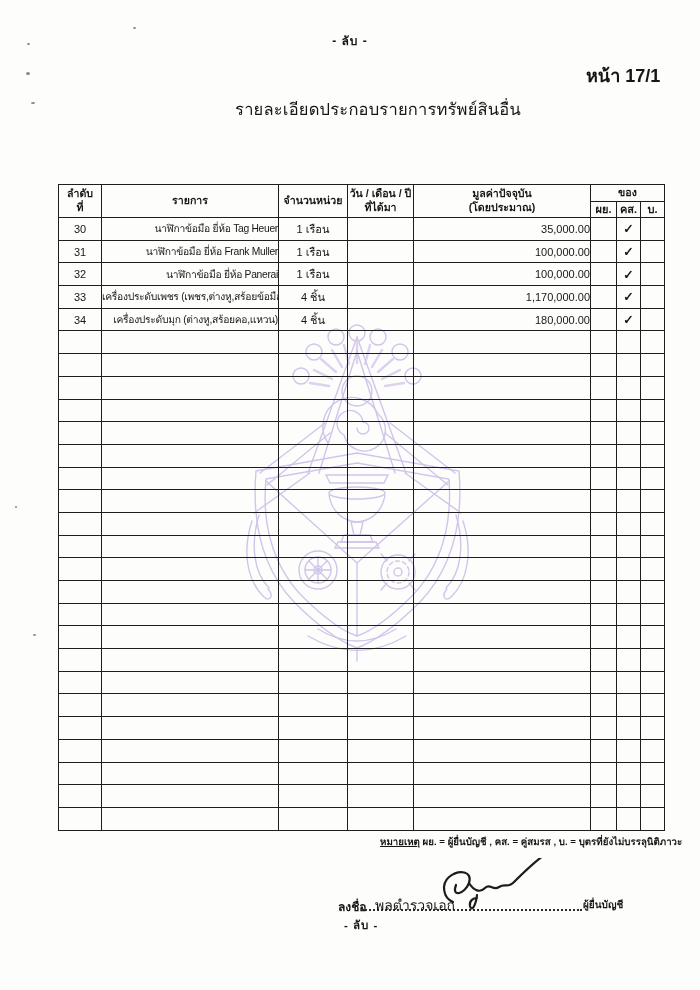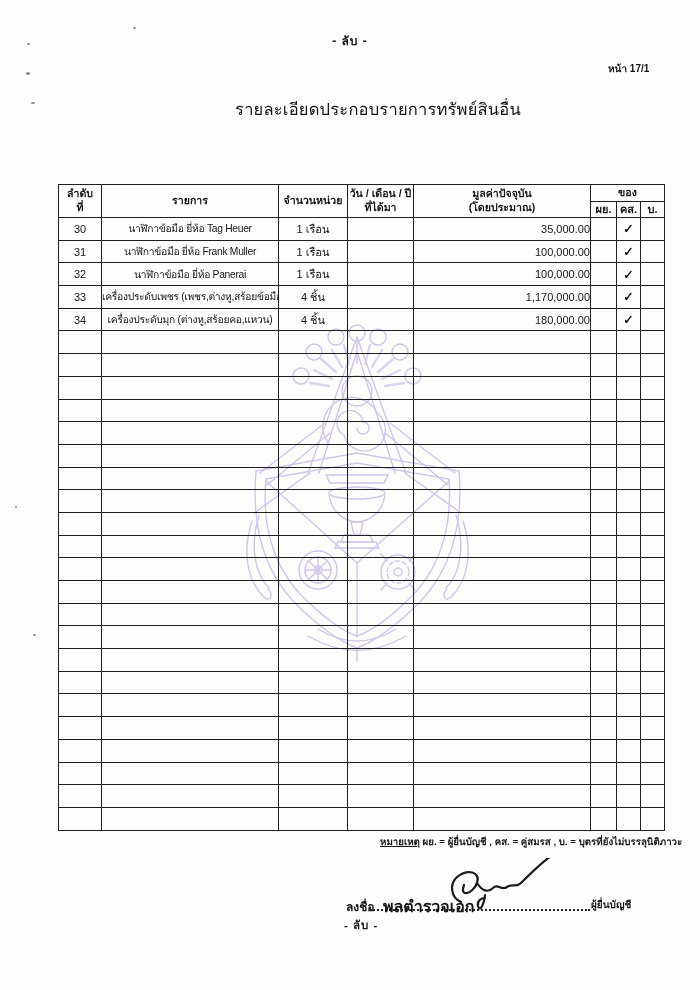--- a/index.html
+++ b/index.html
@@ -7,21 +7,21 @@
     width:700px;height:990px;position:relative;background:#fdfdfc;
     font-family:"Liberation Sans",sans-serif;color:#161616;overflow:hidden;
   }
   .page{position:absolute;inset:0;}
 
   .secret-top{
     position:absolute;top:31px;left:0;right:0;text-align:center;
     font-size:12px;font-weight:bold;letter-spacing:1px;
   }
   .page-number{
-    position:absolute;top:61px;left:608px;font-size:10px;font-weight:bold;
+    position:absolute;top:61px;left:586px;font-size:18px;font-weight:bold;
   }
   .doc-title{
     position:absolute;top:96px;left:56px;right:0;text-align:center;
     font-size:16.5px;font-weight:normal;letter-spacing:.2px;
   }
 
   
   .watermark{position:absolute;left:240px;top:323px;width:235px;height:345px;z-index:0;}
 
   
@@ -30,35 +30,35 @@
     border-collapse:collapse;table-layout:fixed;background:transparent;
   }
   table.assets th,table.assets td{border:1.4px solid #1e1e1e;padding:0;overflow:hidden;}
   thead tr.h1{height:17px;}
   thead tr.h2{height:16px;}
   thead th{font-size:10.6px;font-weight:bold;line-height:1.3;text-align:center;vertical-align:middle;}
   thead th.small{font-size:11px;}
   tbody tr{height:22.7px;}
   tbody td{font-size:11px;vertical-align:middle;}
   .c-no{text-align:center;}
-  .c-item{text-align:center;padding-left:5px;font-size:10.3px;letter-spacing:-0.3px;white-space:nowrap;}
+  .c-item{text-align:right;padding-left:5px;font-size:10.3px;letter-spacing:-0.3px;white-space:nowrap;}
   .c-qty{text-align:center;margin-left:12px;}
   .c-val{text-align:right;padding-right:5px;}
   .c-chk{text-align:center;font-size:12.5px;font-weight:bold;}
 
   .footnote{
     position:absolute;top:834px;left:380px;width:300px;z-index:2;
     font-size:9.7px;font-weight:bold;white-space:nowrap;
   }
   .fn-label{text-decoration:underline;}
 
-  .sig{position:absolute;top:888px;left:346px;width:340px;height:50px;z-index:2;}
+  .sig{position:absolute;top:888px;left:338px;width:340px;height:50px;z-index:2;}
   .sig-prefix{position:absolute;left:0;top:9px;font-size:12px;font-weight:bold;}
   .sig-dots{position:absolute;left:24px;top:2px;width:220px;height:19px;border-bottom:2px dotted #2a2a2a;}
-  .sig-rank{position:absolute;left:37px;top:6px;font-size:16px;font-weight:bold;}
+  .sig-rank{position:absolute;left:37px;top:6px;font-size:14px;font-weight:normal;}
   .sig-scribble{position:absolute;left:101px;top:-30px;width:112px;height:60px;}
   .sig-suffix{position:absolute;left:245px;top:9px;font-size:10px;font-weight:bold;}
   .secret-bottom{position:absolute;top:916px;left:344px;font-size:11.5px;font-weight:bold;letter-spacing:1px;z-index:2;}
 
   .speck{position:absolute;background:#4a4a4a;border-radius:50%;opacity:.65;z-index:3;}
 </style>
 </head>
 <body>
 
 <div class="page">

